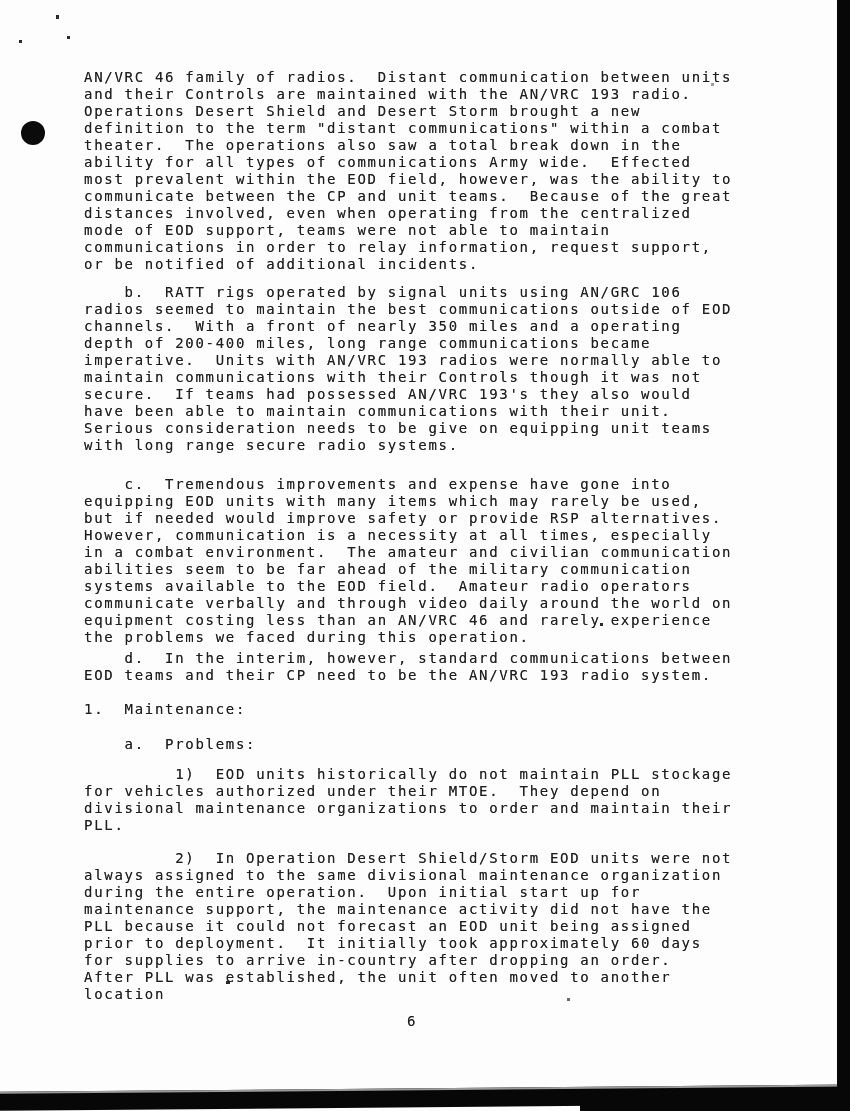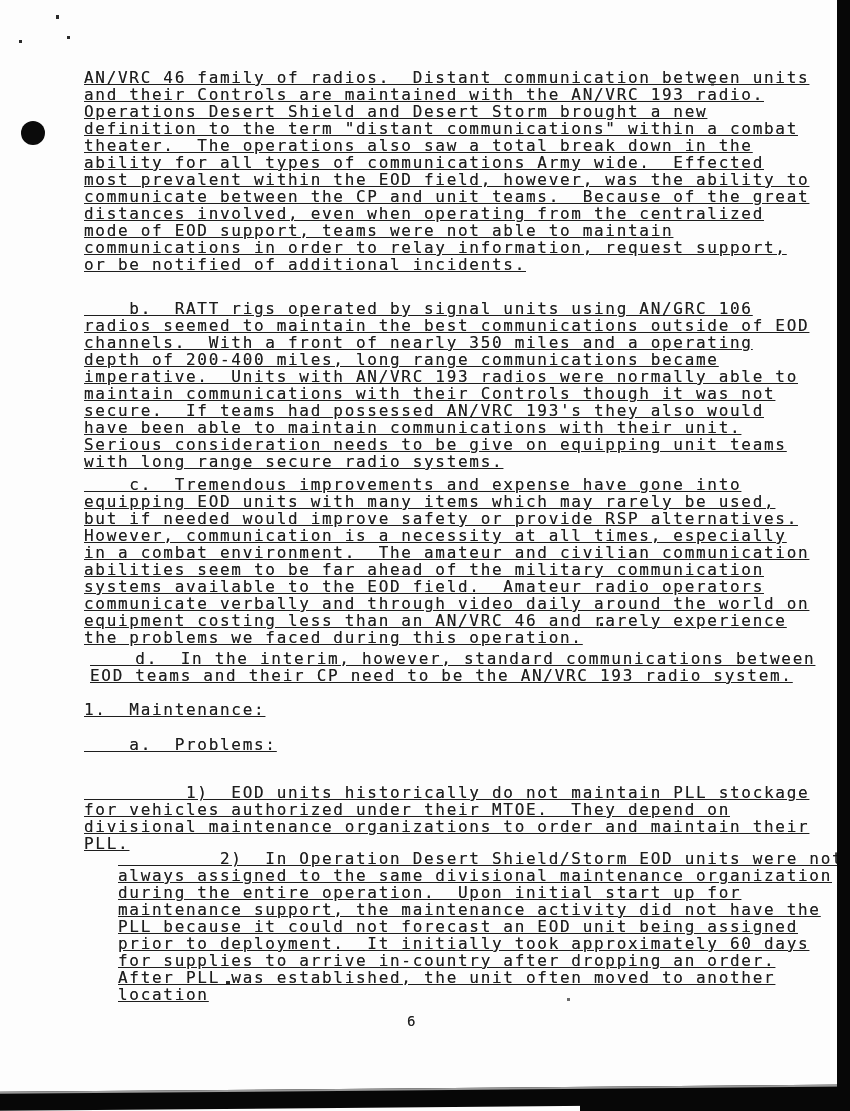--- a/index.html
+++ b/index.html
@@ -13,35 +13,34 @@
     height: 1111px;
     background: #fdfdfd;
     overflow: hidden;
     font-family: "DejaVu Sans Mono", "Liberation Mono", monospace;
     color: #1e1e1e;
   }
   
   .tw {
     position: absolute;
     left: 84px;
-    font-size: 16px;
+    font-size: 14px;
     line-height: 17px;
     letter-spacing: 1.7px;
     white-space: pre;
     text-shadow: 0 0 0.5px rgba(10,10,10,0.55);
-    text-decoration: underline;
   }
   .p-intro  { top: 69px; }
-  .p-item-b { top: 300px; }
+  .p-item-b { top: 284px; }
   .p-item-c { top: 476px; }
-  .p-item-d { top: 650px; margin-left: 6px; }
+  .p-item-d { top: 650px; }
   .p-sec6   { top: 701px; }
   .p-item-a { top: 736px; }
-  .p-sub1   { top: 766px; margin-top: 18px; }
-  .p-sub2   { top: 850px; margin-left: 34px; }
+  .p-sub1   { top: 766px; }
+  .p-sub2   { top: 850px; }
   .page-number {
     position: absolute;
     left: 84px;
     top: 1013px;
     width: 656px;
     text-align: center;
     font-size: 14px;
     line-height: 17px;
     letter-spacing: 1.7px;
     text-shadow: 0 0 0.5px rgba(10,10,10,0.55);

